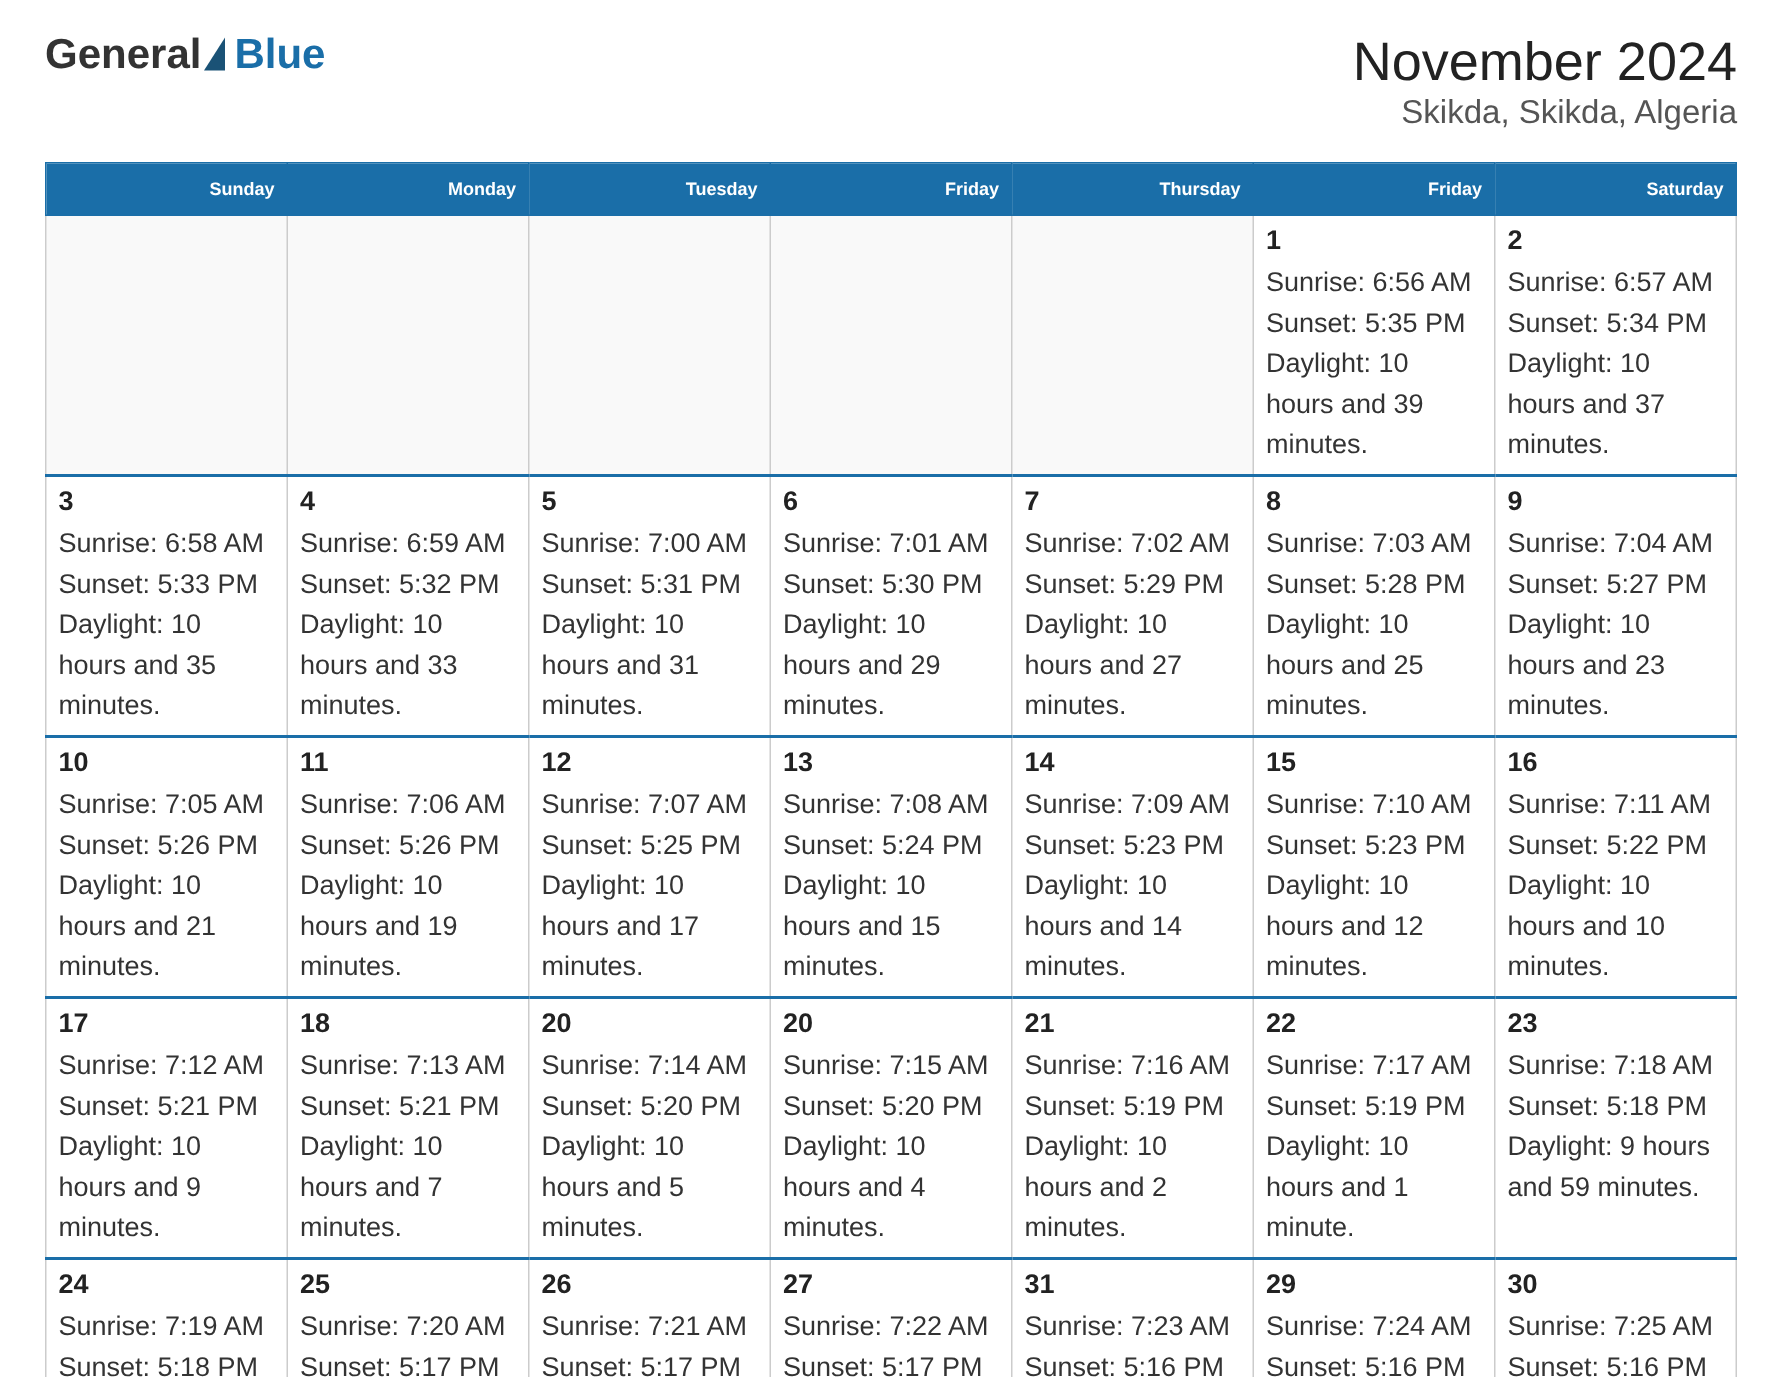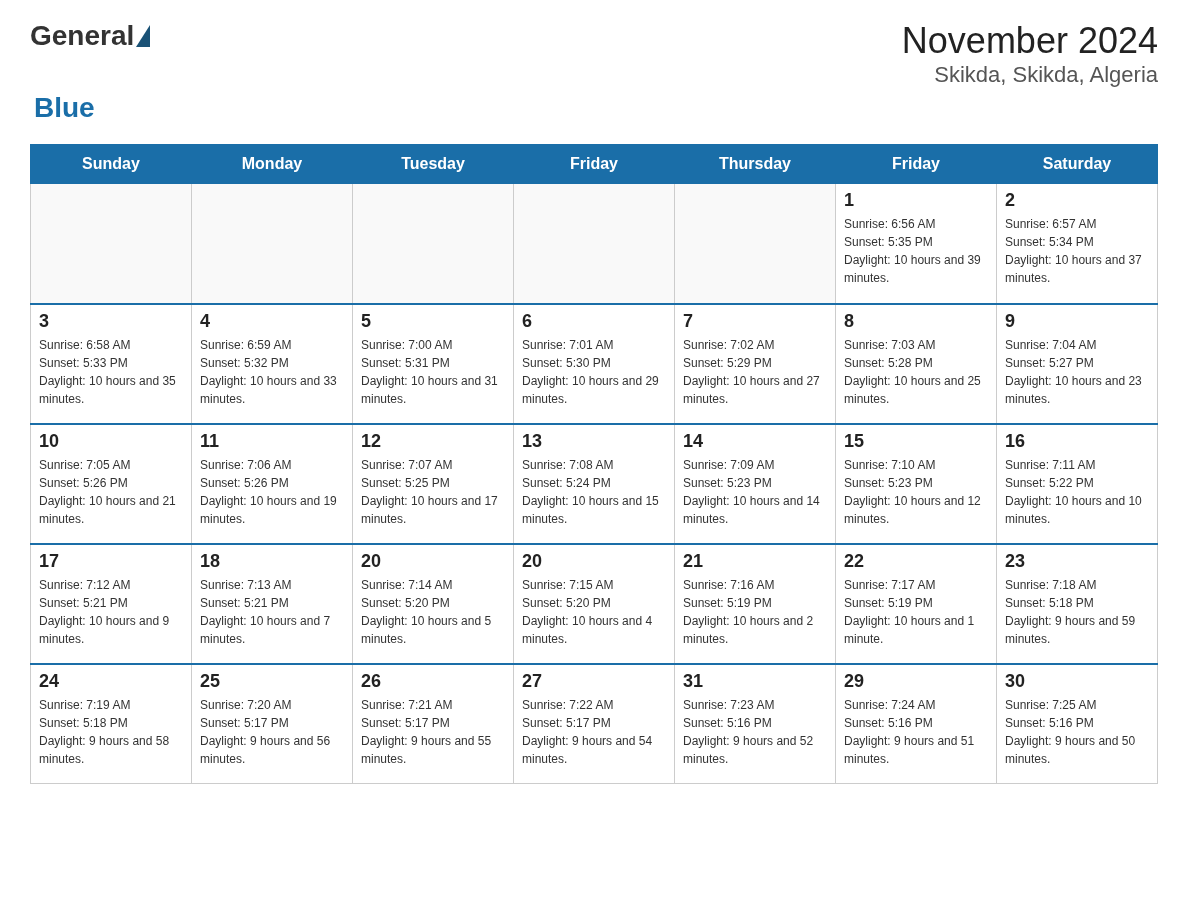--- a/index.html
+++ b/index.html
@@ -12,22 +12,20 @@
       padding: 20px 30px;
     }
     .header {
       display: flex;
       justify-content: space-between;
       align-items: flex-start;
       margin-bottom: 20px;
     }
     .logo {
       display: flex;
-      flex-direction: column;
-      gap: 40px;
     }
     .logo-text {
       display: flex;
       align-items: center;
       font-size: 28px;
       font-weight: bold;
       color: #333;
     }
     .logo-general { color: #333; }
     .logo-triangle {
@@ -58,23 +56,23 @@
       color: #555;
     }
     .calendar {
       width: 100%;
       border-collapse: collapse;
     }
     .calendar th {
       background-color: #1a6ea8;
       color: #fff;
       padding: 10px 8px;
-      font-size: 16px;
-      font-weight: bold;
-      text-align: center;
+      font-size: 12px;
+      font-weight: bold;
+      text-align: right;
       border: 1px solid #1a6ea8;
     }
     .calendar td {
       border: 1px solid #ccc;
       vertical-align: top;
       padding: 6px 8px;
       width: 14.28%;
       height: 120px;
       background: #fff;
     }
@@ -82,21 +80,21 @@
       background: #f9f9f9;
     }
     .day-number {
       font-size: 18px;
       font-weight: bold;
       color: #222;
       display: block;
       margin-bottom: 4px;
     }
     .day-info {
-      font-size: 12px;
+      font-size: 18px;
       color: #333;
       line-height: 1.5;
     }
     .row-separator td {
       border-top: 2px solid #1a6ea8;
     }
   </style>
 </head>
 <body>
 

